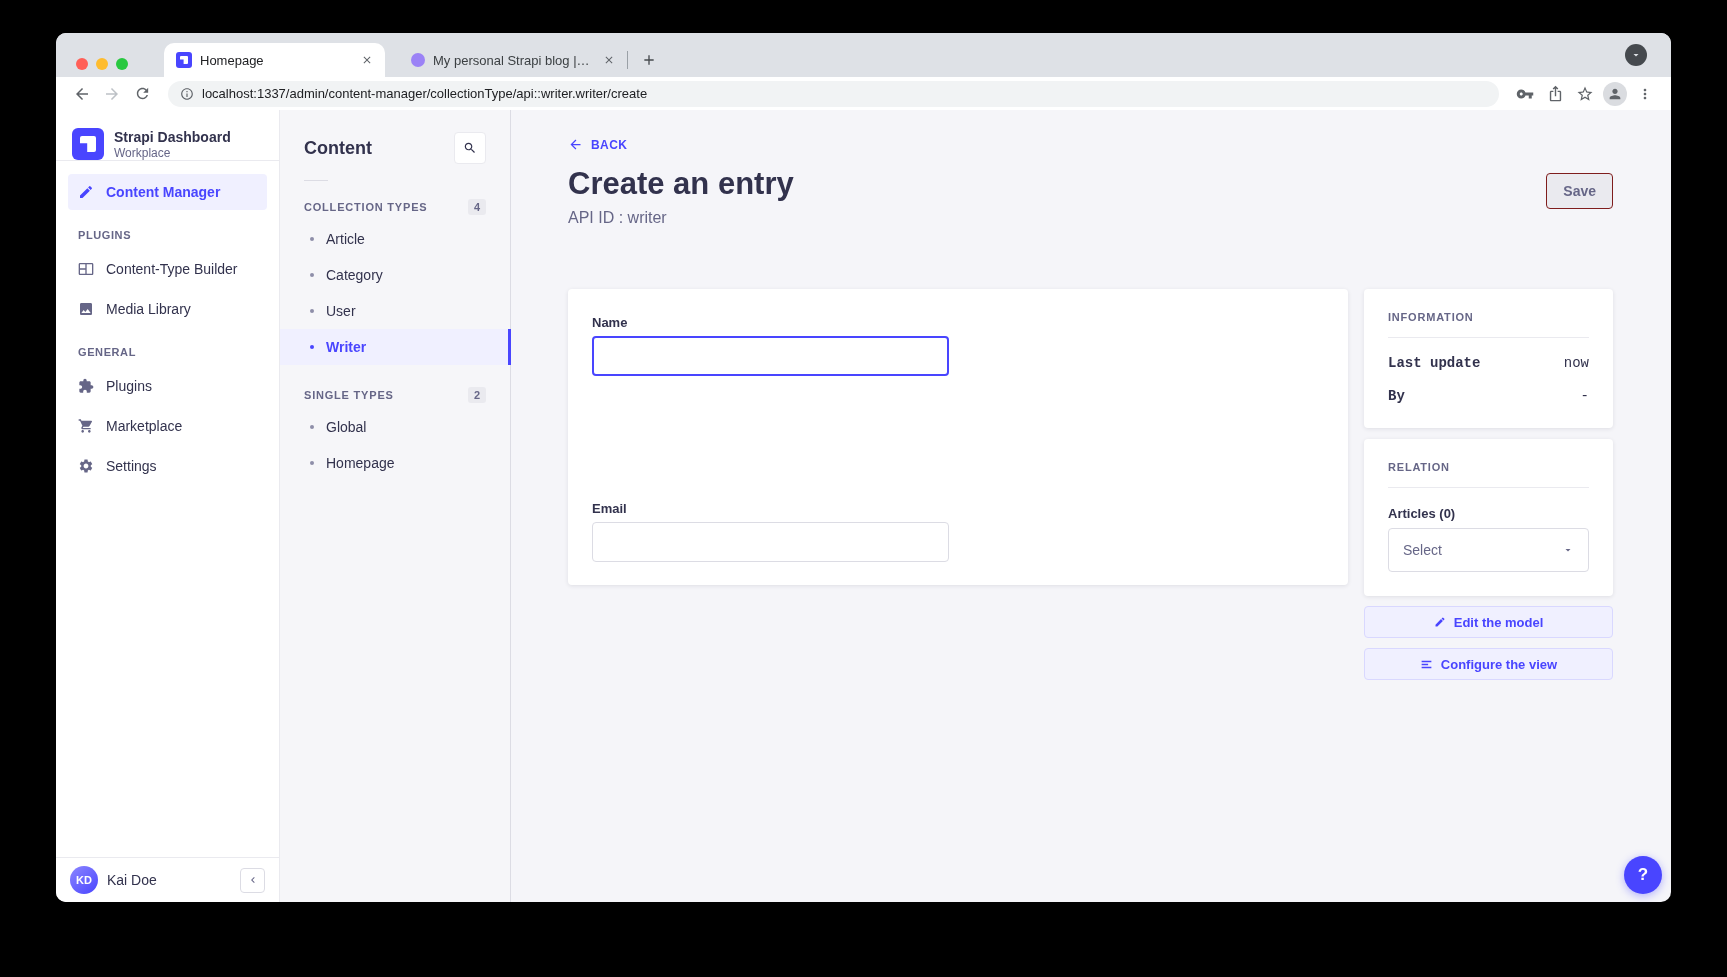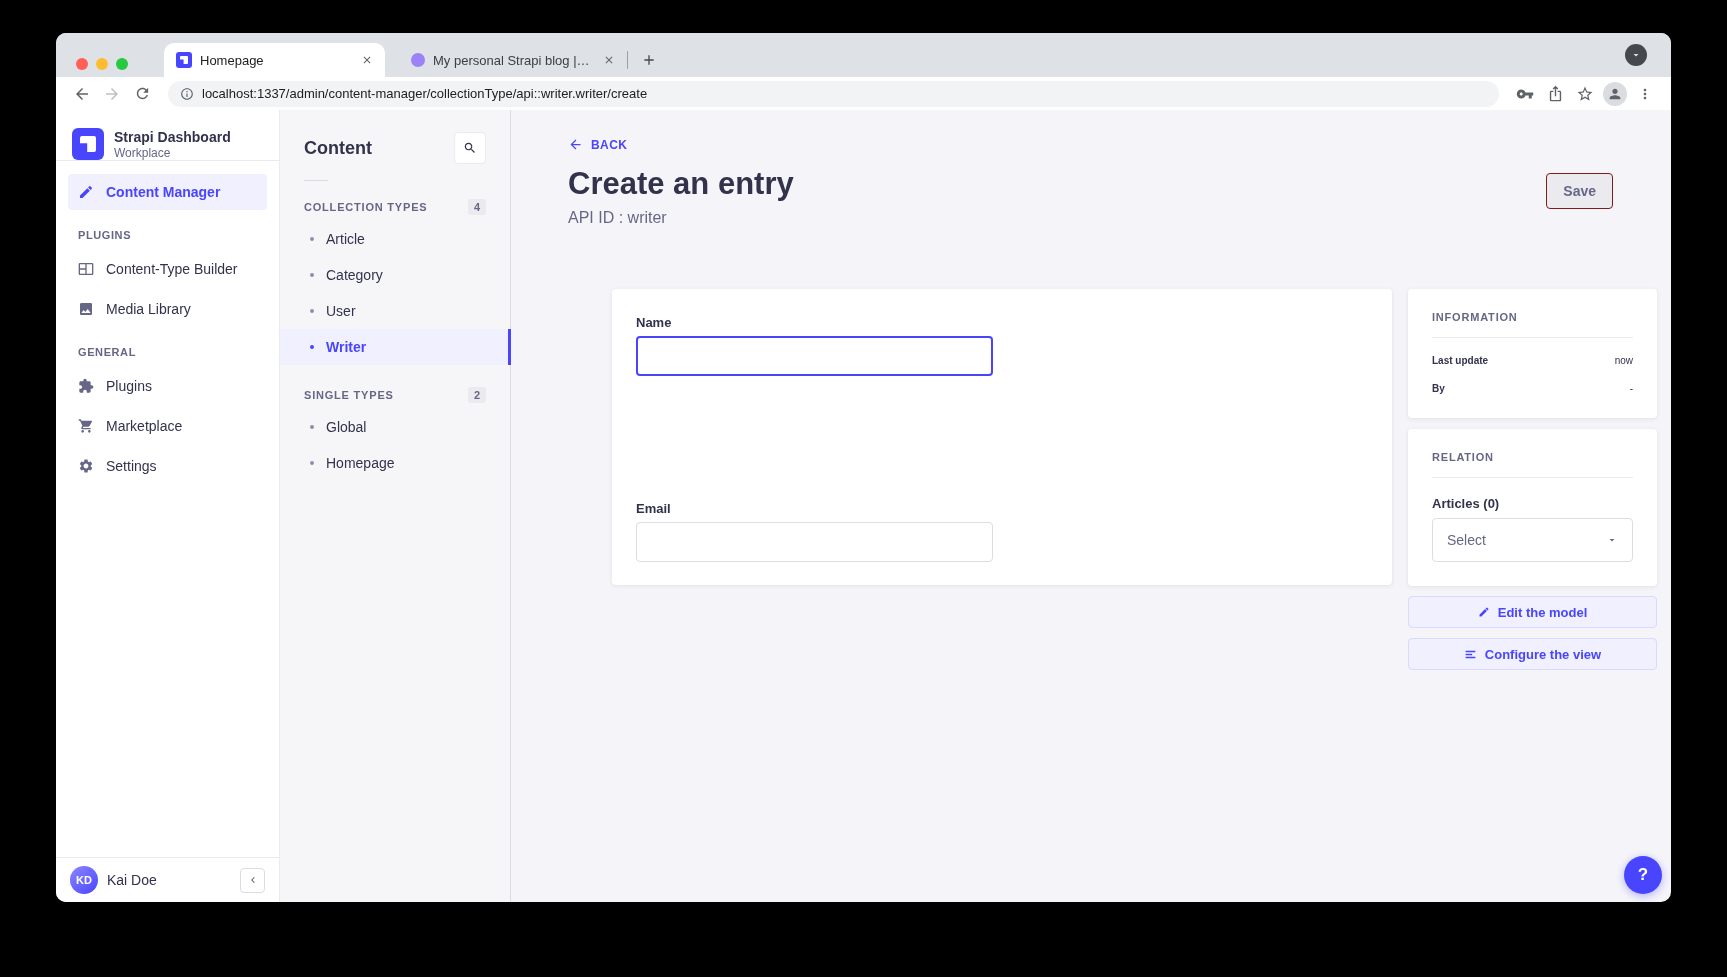--- a/index.html
+++ b/index.html
@@ -75,35 +75,35 @@
   .group-gap { height:22px; }
 
   
   .main { flex:1; position:relative; }
   .back { display:inline-flex; align-items:center; gap:8px; margin:27px 0 0 57px; color:#4945ff; font-size:12px; font-weight:bold; letter-spacing:.4px; cursor:pointer; }
   .page-title { font-size:31px; font-weight:bold; color:#32324d; margin:10px 0 0 57px; }
   .page-sub { font-size:16px; color:#666687; margin:7px 0 0 57px; }
   .save-btn { position:absolute; top:63px; right:58px; height:36px; padding:0 16px; background:#eaeaef; border:1px solid #7f1d1d; border-radius:4px; color:#666687; font-size:14px; font-weight:bold; }
   .content-row { display:flex; gap:16px; margin:62px 0 0 57px; align-items:flex-start; }
 
-  .form-card { width:780px; height:296px; background:#fff; border-radius:4px; box-shadow:0 1px 4px rgba(33,33,52,.1); position:relative;margin-left:44px; }
+  .form-card { width:780px; height:296px; background:#fff; border-radius:4px; box-shadow:0 1px 4px rgba(33,33,52,.1); position:relative; }
   .fld-label { font-size:13px; font-weight:bold; color:#32324d; margin-bottom:6px; }
   .name-group { position:absolute; left:24px; top:26px; }
   .text-input { width:357px; height:40px; background:#fff; border:1px solid #dcdce4; border-radius:4px; font-size:14px; color:#32324d; padding:0 14px; font-family:"Liberation Sans",sans-serif; outline:none; }
   .text-input.focused { border:2px solid #4945ff; }
   .picture-group { position:absolute; left:399px; top:28px; }
   .upload-area { width:357px; height:141px; background:#f2f2f7; border:1px solid #dcdce4; border-radius:4px; display:flex; flex-direction:column; align-items:center; justify-content:center; gap:10px; cursor:pointer; }
   .upload-area svg { color:#4945ff; }
   .upload-hint { font-size:13px; color:#32324d; text-align:center; width:320px; line-height:1.3; }
   .email-group { position:absolute; left:24px; top:212px; }
 
   .right-col { width:249px; display:flex; flex-direction:column; }
   .panel { background:#fff; border-radius:4px; box-shadow:0 1px 4px rgba(33,33,52,.1); padding:22px 24px 24px; }
   .panel-title { font-size:11px; font-weight:bold; letter-spacing:.8px; color:#666687; padding-bottom:14px; border-bottom:1px solid #eaeaef; }
-  .info-row { display:flex; justify-content:space-between; margin-top:17px; font-size:10px; color:#32324d; }
+  .info-row { display:flex; justify-content:space-between; margin-top:17px; font-size:14px; color:#32324d;font-family:Liberation Mono, monospace; }
   .info-row .lbl { font-weight:bold; }
   .relation-panel { margin-top:11px; }
   .rel-field-label { margin-top:18px; font-size:13px; font-weight:bold; color:#32324d; }
   .select-box { margin-top:7px; height:44px; border:1px solid #dcdce4; border-radius:4px; background:#fff; display:flex; align-items:center; justify-content:space-between; padding:0 14px; cursor:pointer; }
   .select-value { font-size:14px; color:#666687; }
   .select-box svg { color:#666687; }
   .side-action { margin-top:10px; height:32px; background:#f0f0ff; border:1px solid #d9d8ff; border-radius:4px; display:flex; align-items:center; justify-content:center; gap:8px; color:#4945ff; font-size:13px; font-weight:bold; cursor:pointer; }
   .side-action svg { color:#4945ff; }
 
   .help-fab { position:absolute; left:1624px; top:856px; width:38px; height:38px; border-radius:50%; background:#4945ff; color:#fff; font-size:17px; font-weight:bold; display:flex; align-items:center; justify-content:center; box-shadow:0 2px 8px rgba(73,69,255,.4); cursor:pointer; }

